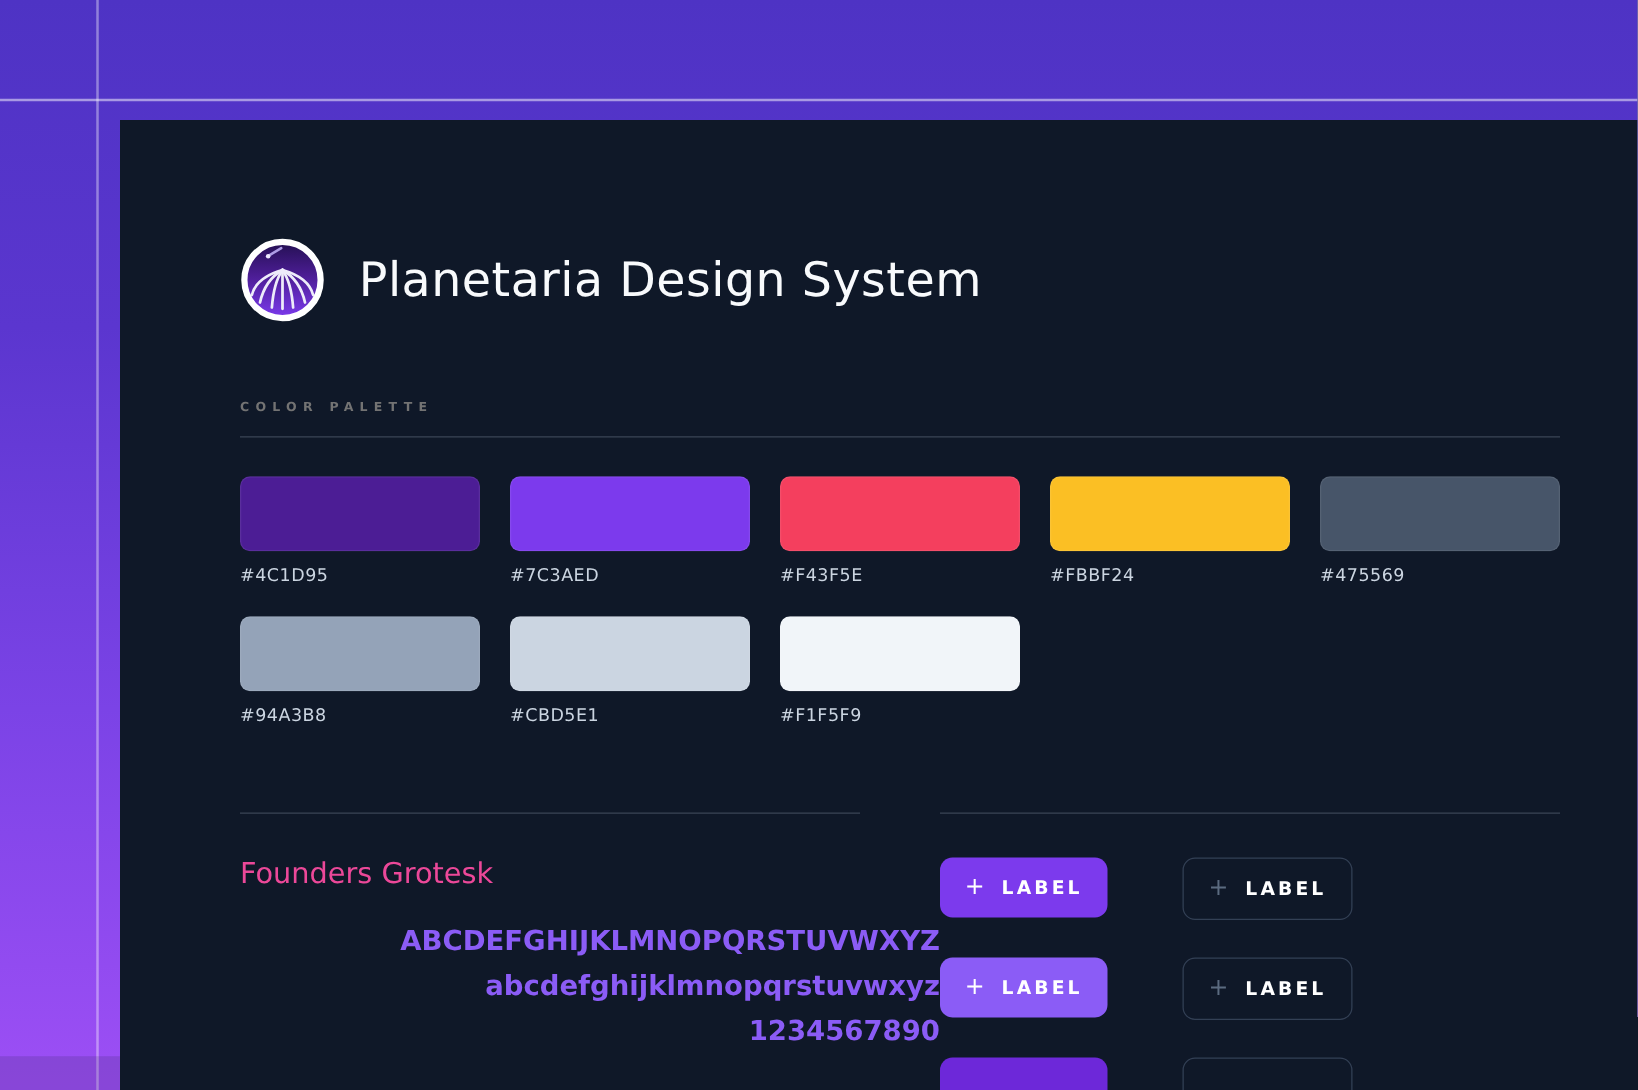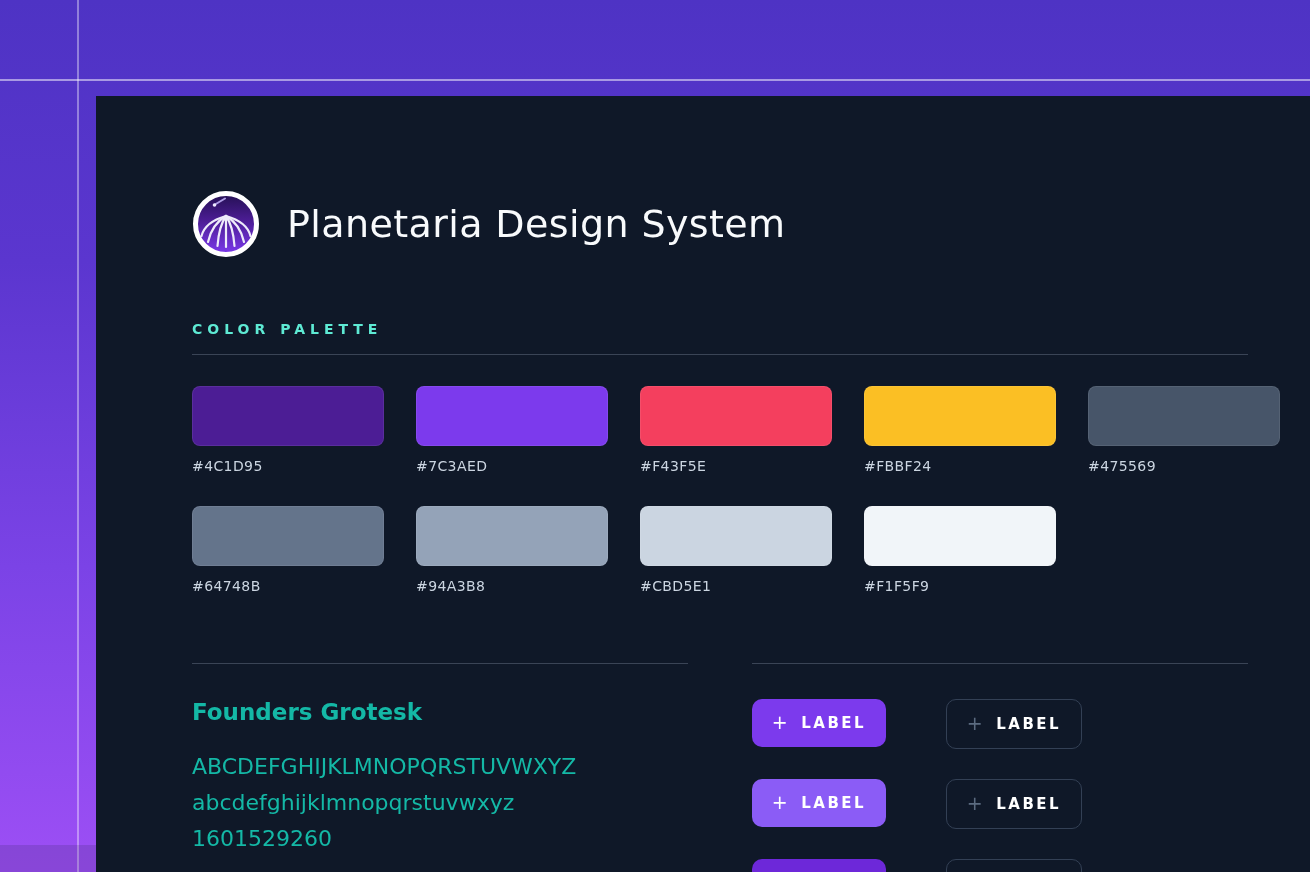--- a/index.html
+++ b/index.html
@@ -24,46 +24,46 @@
     padding:94px 0 0 96px;
   }
   .content { width:1056px; }
 
   
   .brand-row { display:flex; align-items:center; gap:27px; }
   .logo { width:68px; height:68px; flex:0 0 auto; }
   .page-title { font-size:38px; font-weight:500; color:#F8FAFC; letter-spacing:.4px; }
 
   
-  .section-heading { font-size:14px; font-weight:700; color:#5eead4; letter-spacing:5px; }
+  .section-heading { font-size:10px; font-weight:700; color:#737373; letter-spacing:5px; }
   .divider { border:none; border-top:1px solid rgba(148,163,184,0.32); height:0; }
 
   
   .palette-heading { margin-top:63px; }
   .palette-divider { margin-top:17px; width:1056px; }
   .swatch-grid {
     margin-top:31px;
     display:grid; grid-template-columns:repeat(5,192px);
-    column-gap:24px; row-gap:24px;gap:32px;
+    column-gap:24px; row-gap:24px;
   }
   .swatch {
     width:192px; height:60px; border-radius:8px;
     border:1px solid rgba(255,255,255,0.08);
   }
   .swatch-label { margin-top:12px; font-size:14px; color:#CBD5E1; letter-spacing:.4px; }
 
   
   .lower { margin-top:52px; display:flex; }
   .col-typo { width:560px; }
   .col-buttons { width:496px; }
   .typo-divider { width:496px; margin-top:17px; }
   .buttons-divider { width:496px; margin-top:17px; }
 
-  .font-name { margin-top:35px; font-size:23px; font-weight:700; color:#14b8a6; }
-  .specimen { margin-top:24px; font-size:22px; line-height:36px; color:#14b8a6; font-weight:400; }
+  .font-name { margin-top:35px; font-size:23px; font-weight:400; color:#ec4899; }
+  .specimen { margin-top:24px; font-size:22px; line-height:36px; color:#8b5cf6; font-weight:700;text-align:right; }
 
   .btn-grid {
     margin-top:35px;
     display:grid; grid-template-columns:134px 136px;
     column-gap:60px; row-gap:30px; align-items:start;
   }
   .btn {
     display:flex; align-items:center; justify-content:center; gap:11px;
     height:48px; border-radius:10px; cursor:pointer;
     font-size:15px; font-weight:700; letter-spacing:2.5px; color:#FFFFFF;
@@ -133,44 +133,40 @@
         </div>
         <div>
           <div class="swatch" style="background: rgb(251, 191, 36);"></div>
           <div class="swatch-label">#FBBF24</div>
         </div>
         <div>
           <div class="swatch" style="background: rgb(71, 85, 105);"></div>
           <div class="swatch-label">#475569</div>
         </div>
         <div>
-          <div class="swatch" style="background: rgb(100, 116, 139);"></div>
-          <div class="swatch-label">#64748B</div>
-        </div>
-        <div>
           <div class="swatch" style="background: rgb(148, 163, 184);"></div>
           <div class="swatch-label">#94A3B8</div>
         </div>
         <div>
           <div class="swatch" style="background: rgb(203, 213, 225);"></div>
           <div class="swatch-label">#CBD5E1</div>
         </div>
         <div>
           <div class="swatch" style="background: rgb(241, 245, 249);"></div>
           <div class="swatch-label">#F1F5F9</div>
         </div>
       </div>
 
     <div class="lower">
       <div class="col-typo">
         <hr class="divider typo-divider">
         <div class="font-name">Founders Grotesk</div>
         <div class="specimen">ABCDEFGHIJKLMNOPQRSTUVWXYZ</div>
         <div class="specimen" style="margin-top:0;">abcdefghijklmnopqrstuvwxyz</div>
-        <div class="specimen" style="margin-top:0;">1601529260</div>
+        <div class="specimen" style="margin-top:0;">1234567890</div>
       </div>
 
       <div class="col-buttons">
         <hr class="divider buttons-divider">
         <div class="btn-grid" id="btn-grid">
             <button class="btn filled" style="background: rgb(124, 58, 237);">
               <span class="plus">+</span>
               <span>LABEL</span>
             </button>
             <button class="btn outline">

